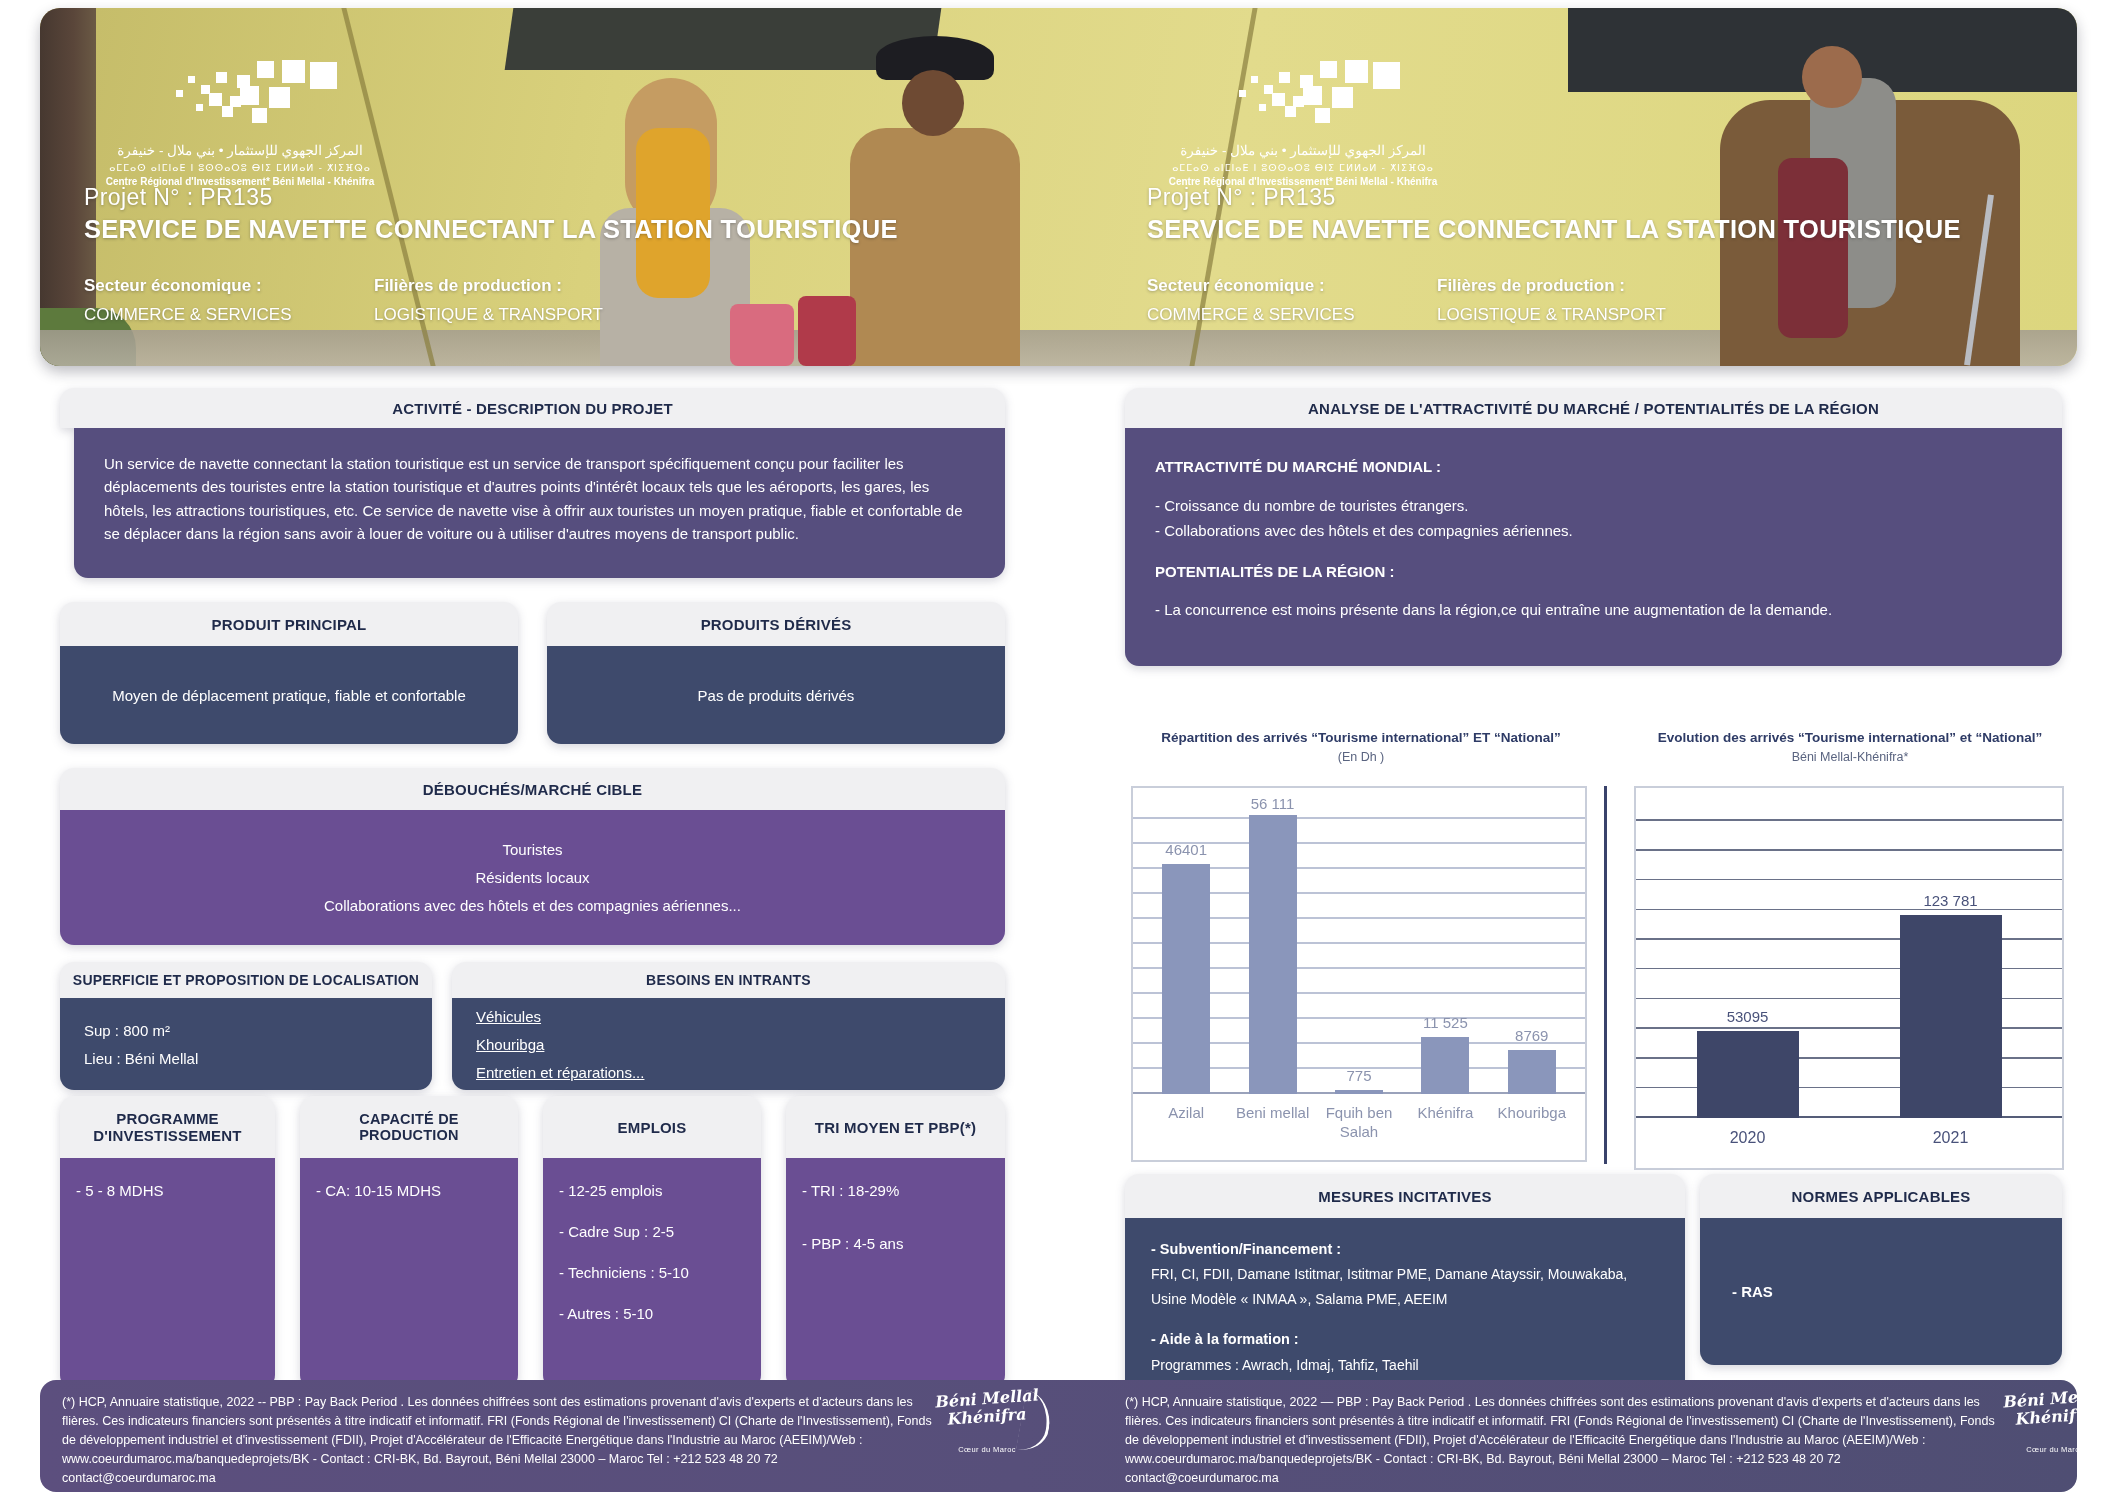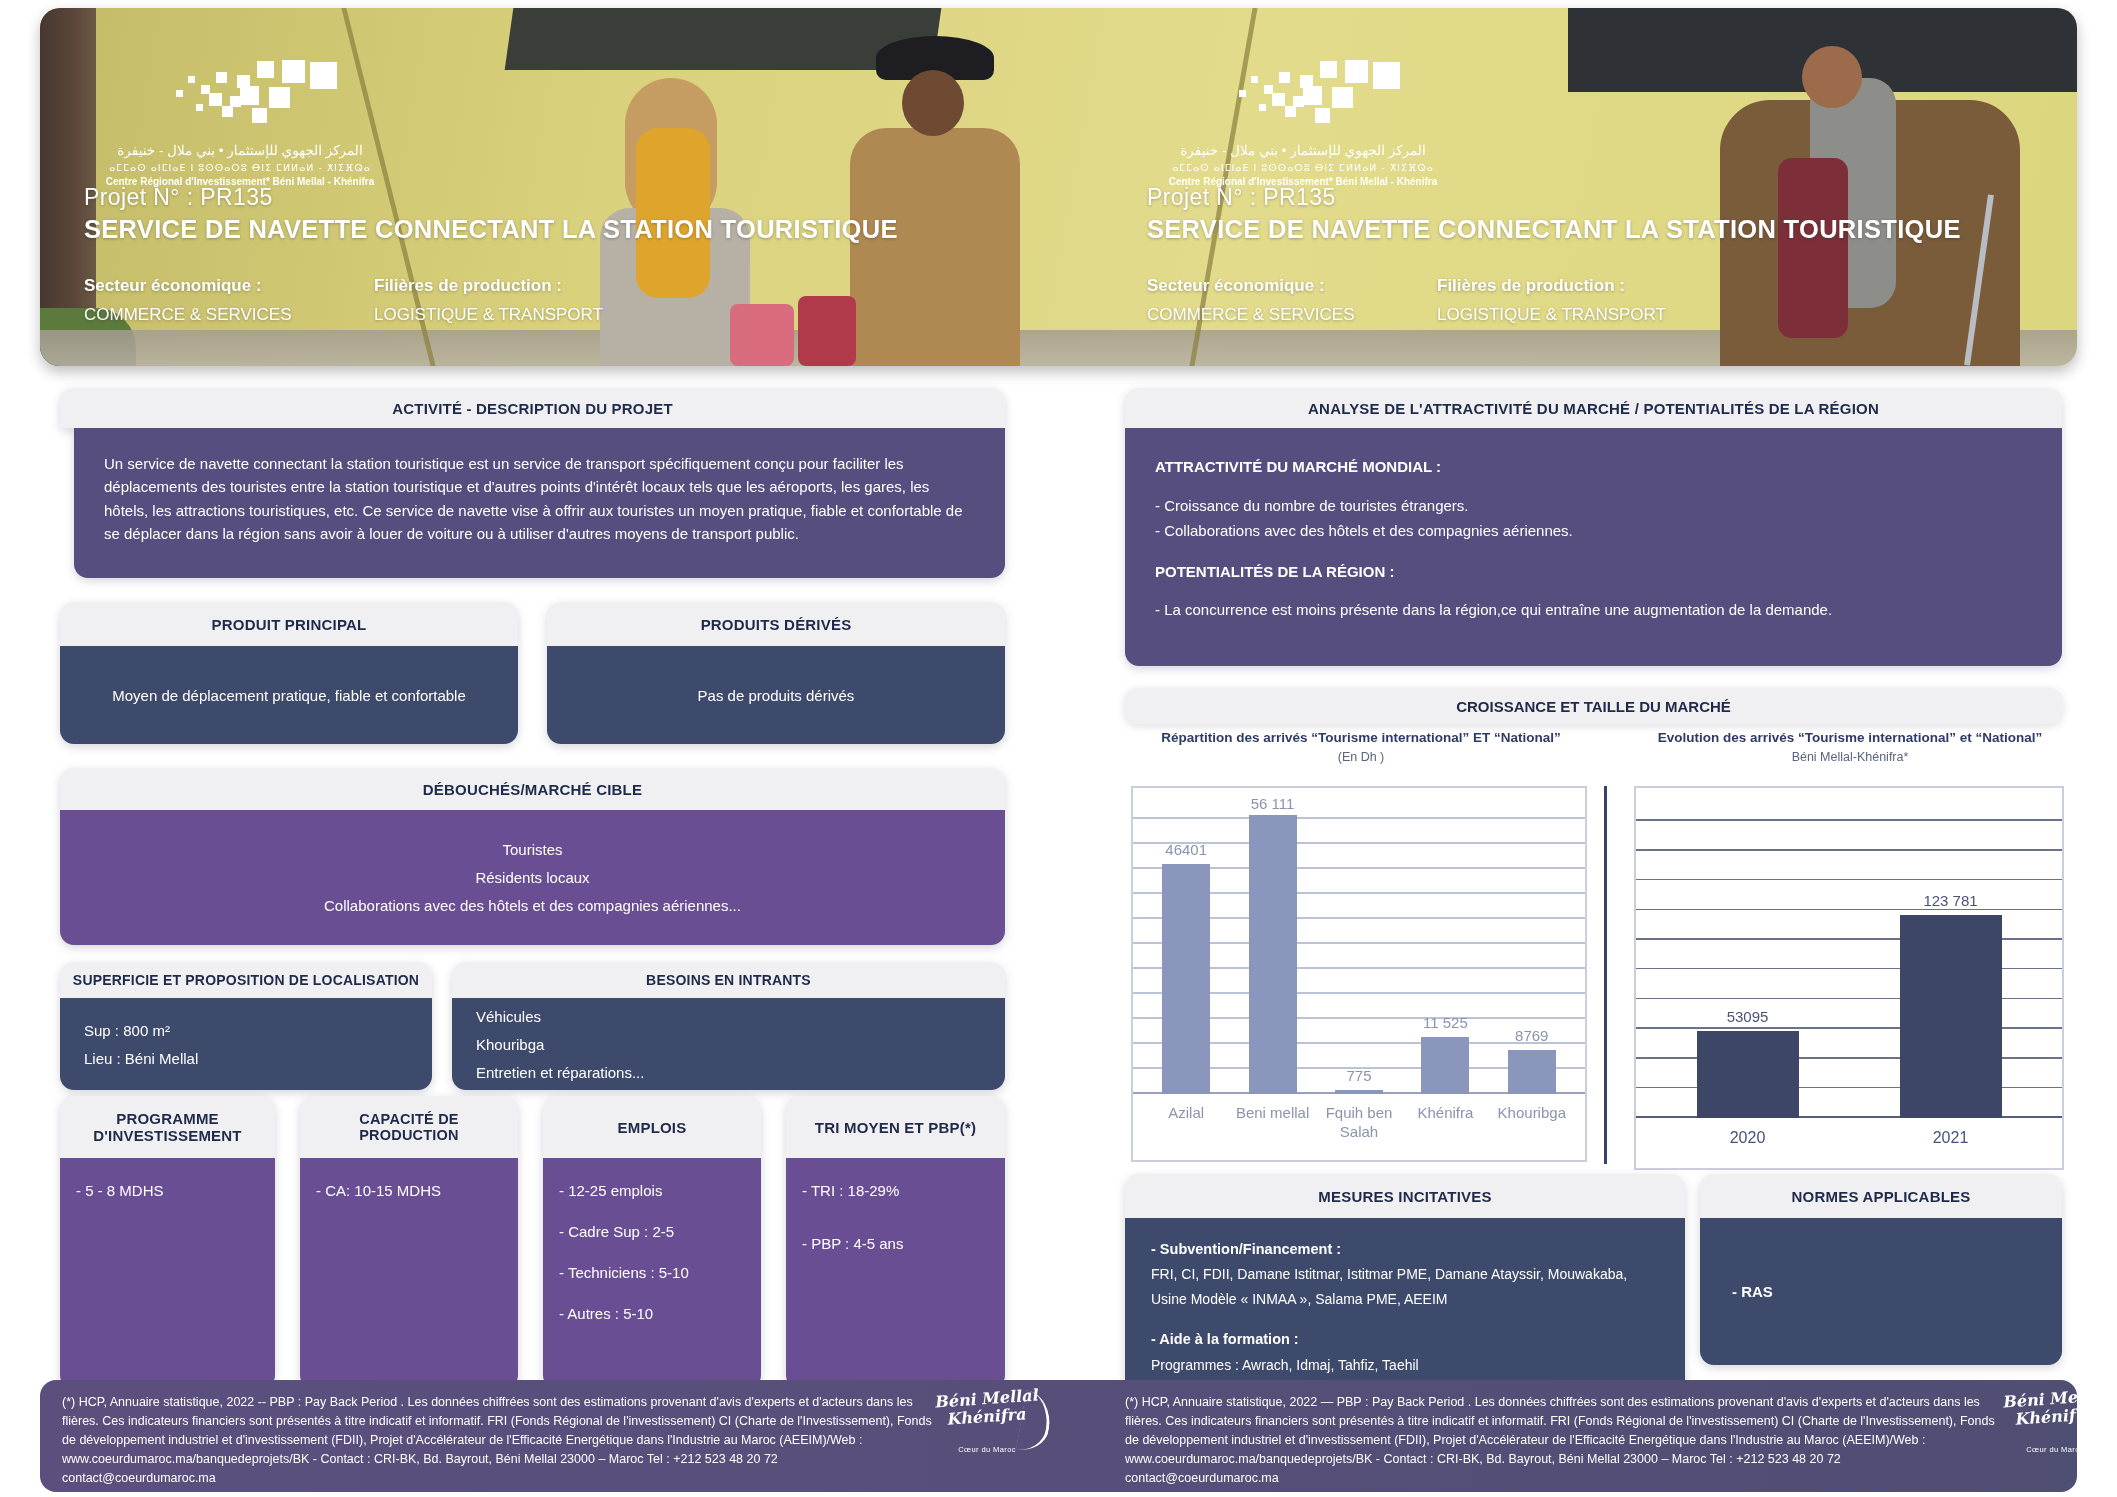--- a/index.html
+++ b/index.html
@@ -195,21 +195,21 @@
 
   <div class="card" style="left:60px;top:962px;width:372px;">
     <div class="hd" style="height:36px;font-size:14px;">SUPERFICIE ET PROPOSITION DE LOCALISATION</div>
     <div class="bd navy leftlines-body" style="height:92px;">
         <div>Sup : 800 m²</div>
         <div>Lieu : Béni Mellal</div>
       </div>
   </div>
   <div class="card" style="left:452px;top:962px;width:553px;">
     <div class="hd" style="height:36px;font-size:14px;">BESOINS EN INTRANTS</div>
-    <div class="bd navy leftlines-body" style="height:92px;">
+    <div class="bd navy leftlines-body" style="height:92px;text-decoration:underline;">
         <div>Véhicules</div>
         <div>Khouribga</div>
         <div>Entretien et réparations...</div>
       </div>
   </div>
 
   <div class="card" style="left:60px;top:1096px;width:215px;">
     <div class="hd" style="height:62px;">PROGRAMME D'INVESTISSEMENT</div>
     <div class="bd violet toplines-body" style="height:207px;">
         <div>- 5 - 8 MDHS</div>
@@ -246,21 +246,20 @@
           <div>- Croissance du nombre de touristes étrangers.</div>
           <div>- Collaborations avec des hôtels et des compagnies aériennes.</div>
         </div>
       <div class="an-sub">POTENTIALITÉS DE LA RÉGION :</div>
       <div class="an-lines">
           <div>- La concurrence est moins présente dans la région,ce qui entraîne une augmentation de la demande.</div>
         </div>
     </div>
   </div>
 
-  <div class="gray-band" style="left:1125px;top:688px;width:937px;height:36px;">CROISSANCE ET TAILLE DU MARCHÉ</div>
 
   <div class="chart-title" style="left:1131px;top:730px;width:460px;">Répartition des arrivés “Tourisme international” ET “National”</div>
   <div class="chart-sub" style="left:1131px;top:750px;width:460px;">(En Dh )</div>
   <div class="chart-title" style="left:1640px;top:730px;width:420px;">Evolution des arrivés “Tourisme international” et “National”</div>
   <div class="chart-sub" style="left:1640px;top:750px;width:420px;">Béni Mellal-Khénifra*</div>
 
   <div class="chart-box" style="left:1131px;top:786px;width:452px;height:372px;">
       <div class="grid" style="bottom: 91.0435px; background: rgb(188, 195, 214);"></div>
       <div class="grid" style="bottom: 116.087px; background: rgb(188, 195, 214);"></div>
       <div class="grid" style="bottom: 141.13px; background: rgb(188, 195, 214);"></div>

